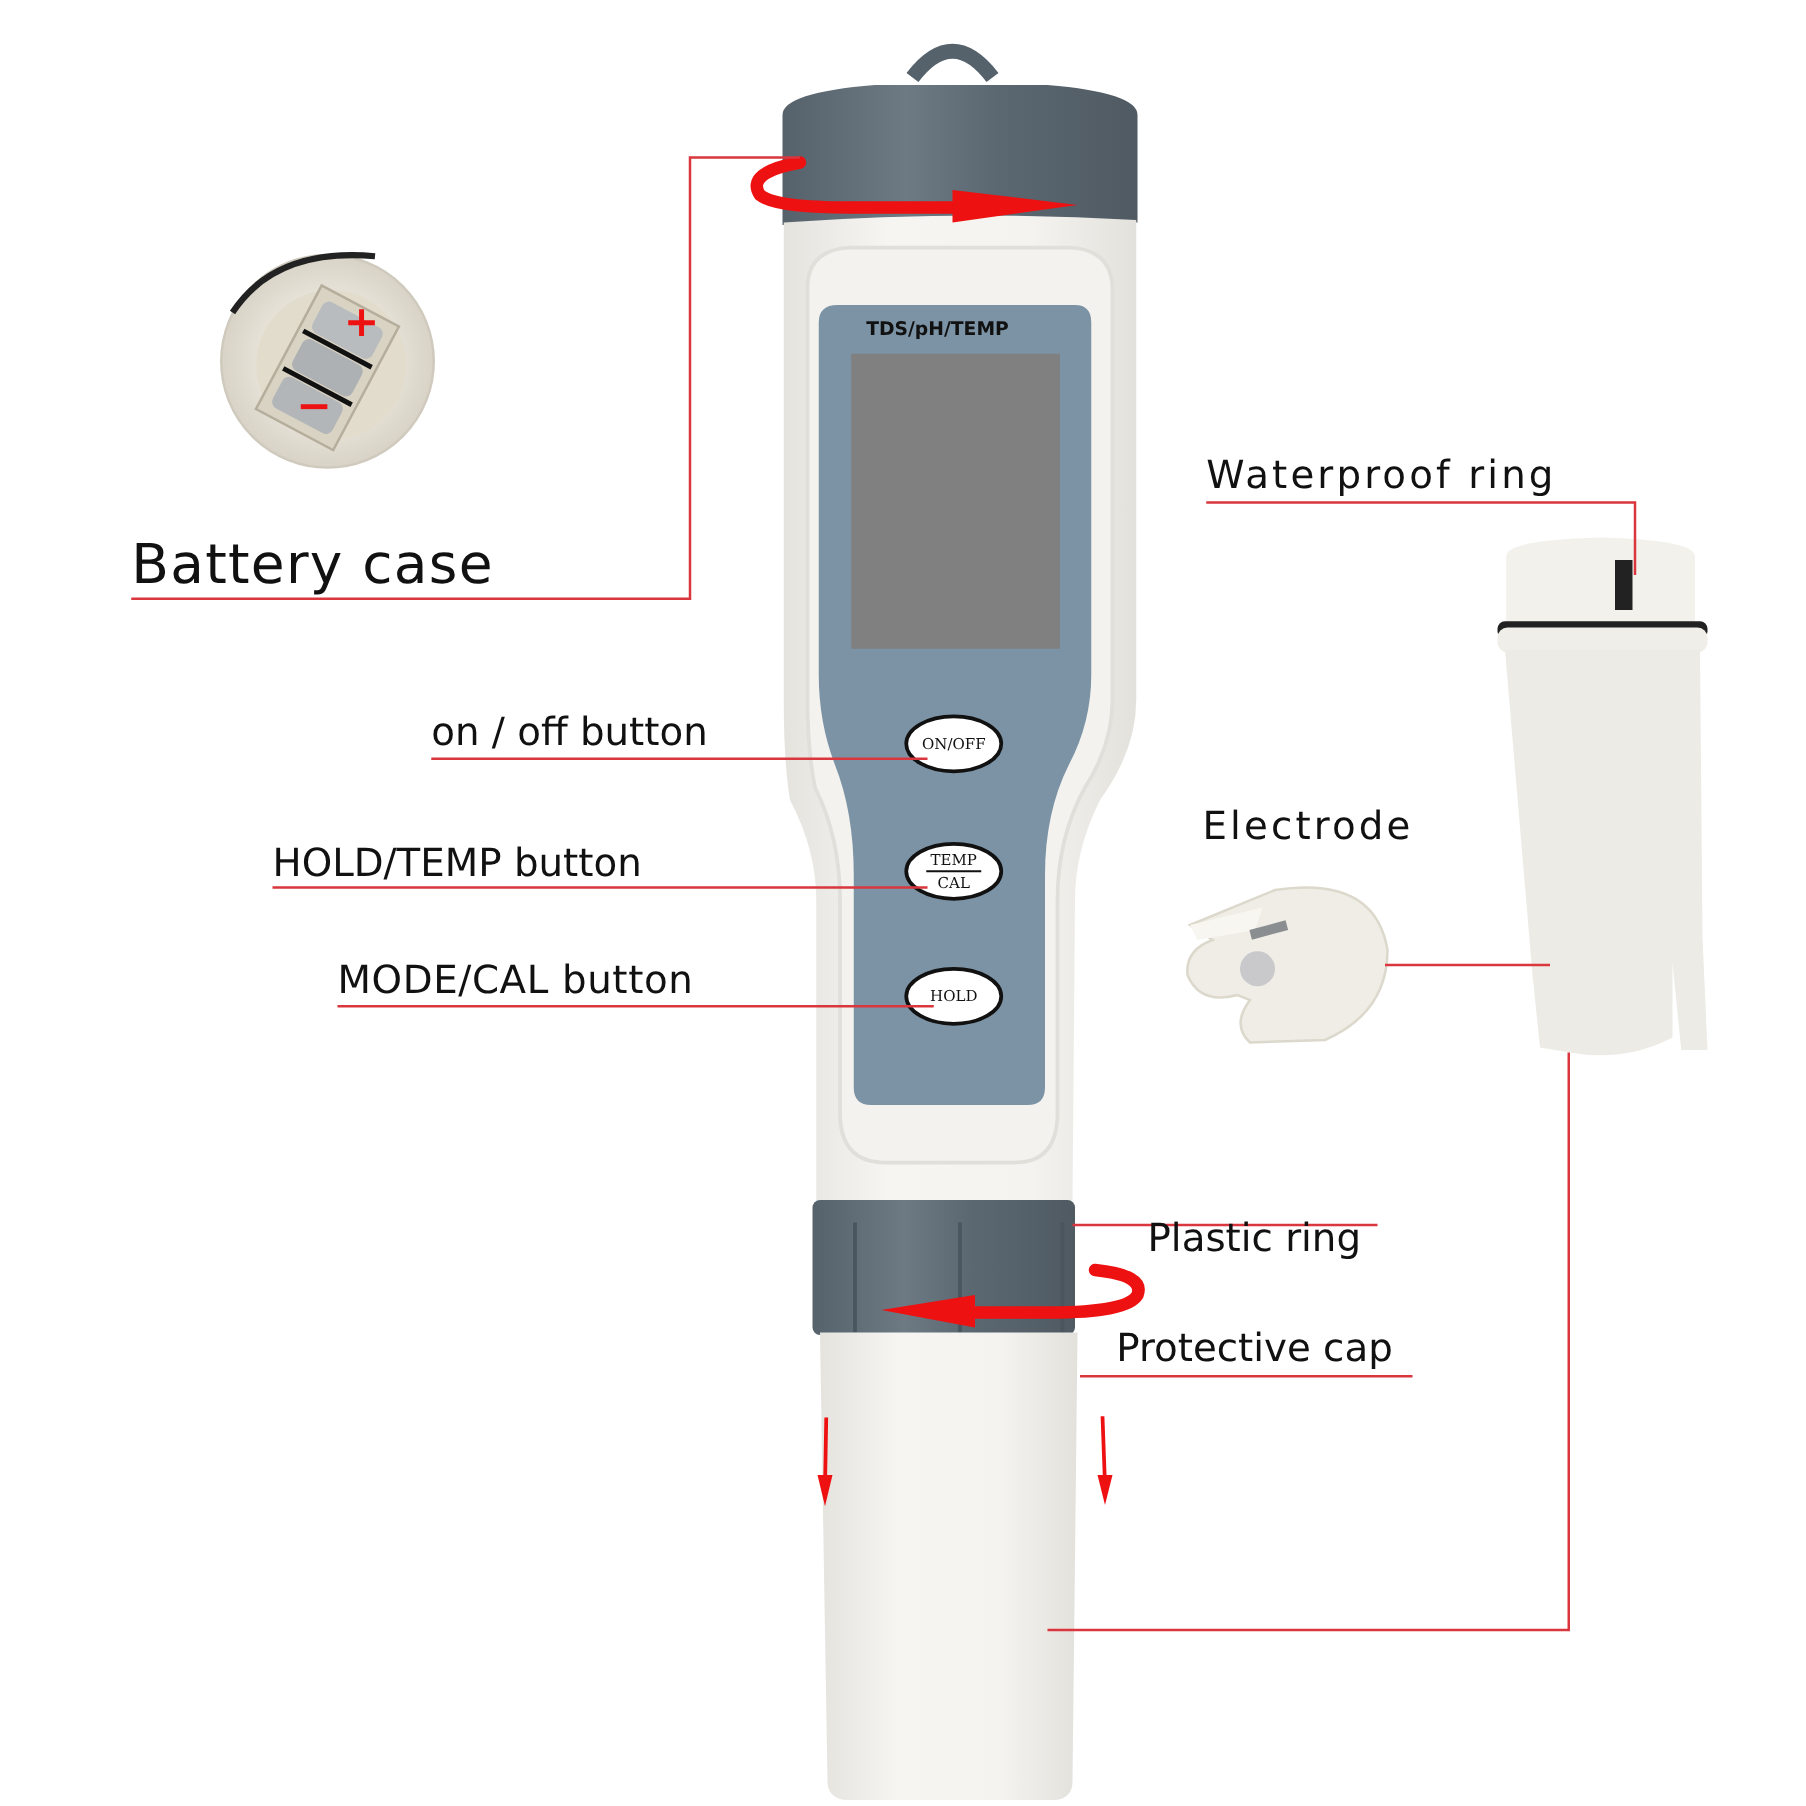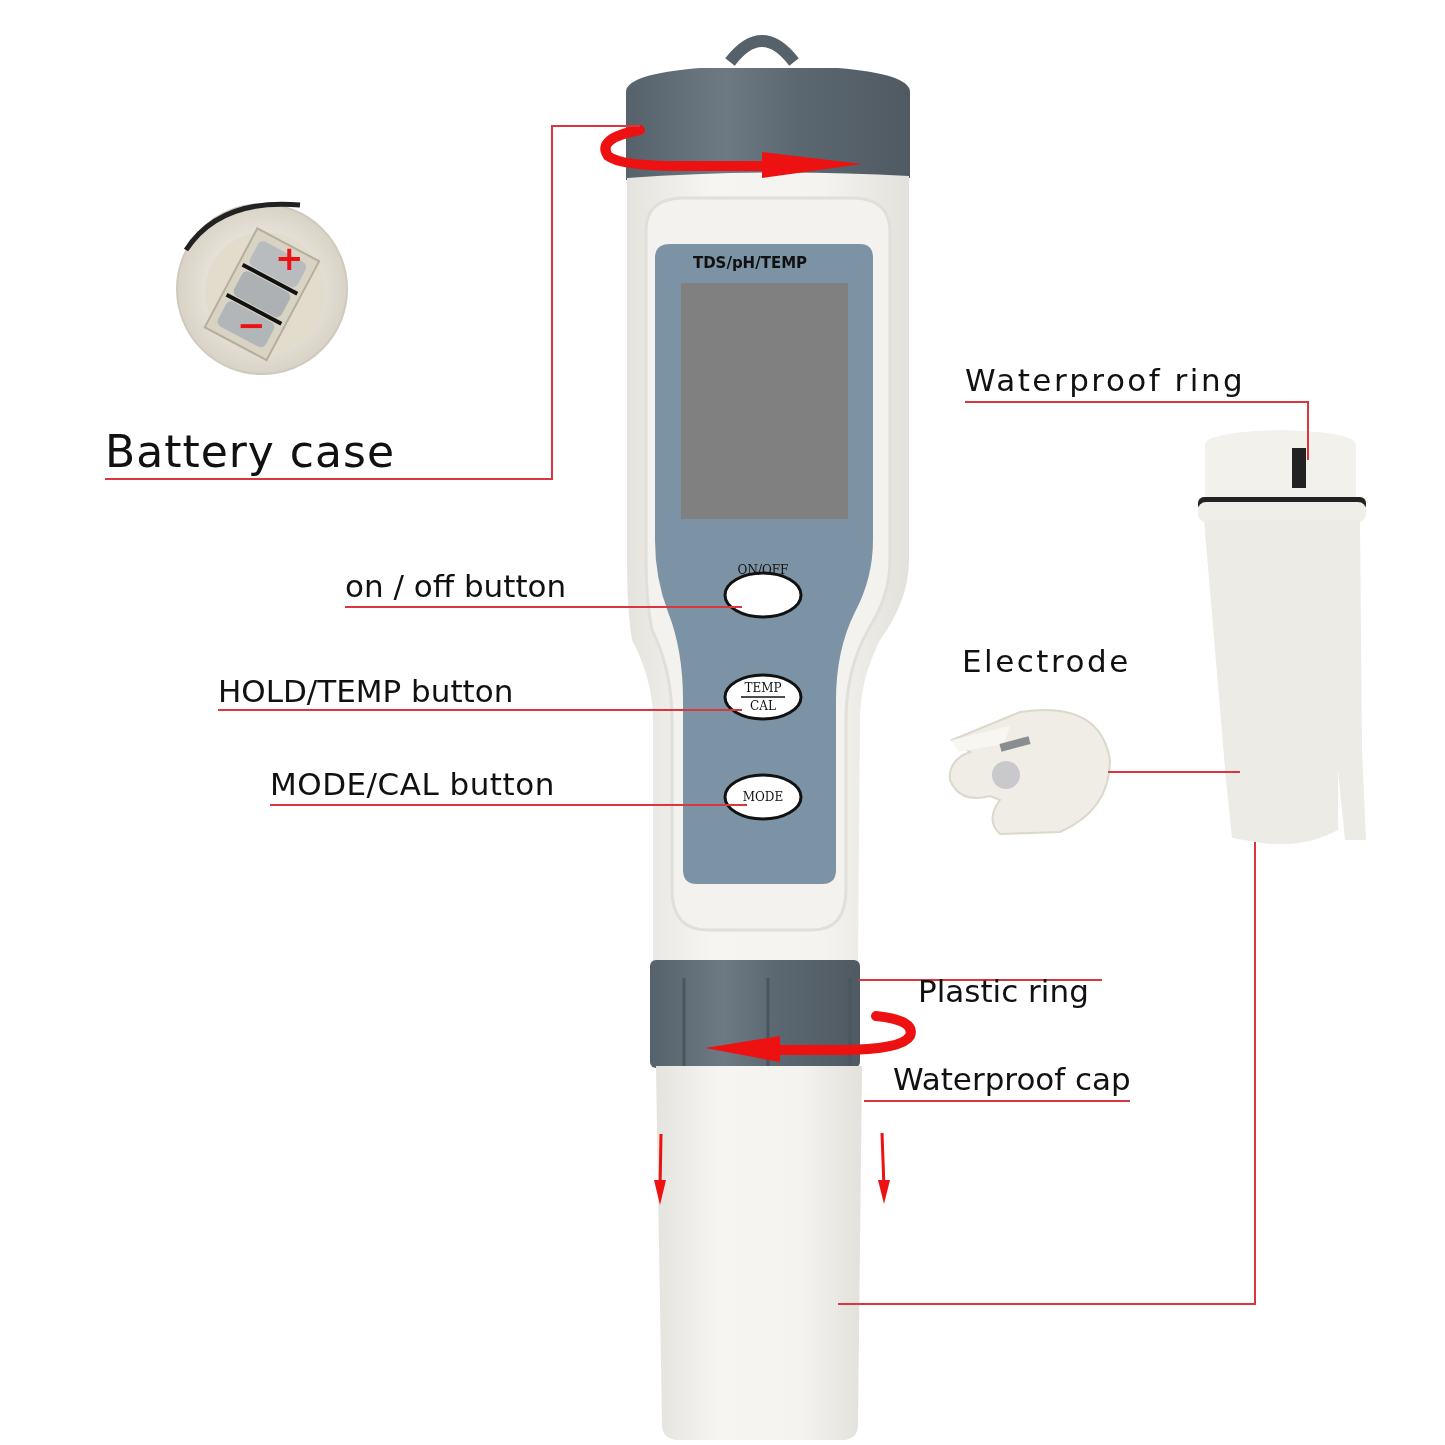--- a/index.html
+++ b/index.html
@@ -136,25 +136,25 @@
     <line x1="864" y1="1101" x2="1130" y2="1101"></line>
 
     <polyline points="838,1304 1255,1304 1255,842"></polyline>
   </g>
 </svg>
 
 <div class="abs" style="left:275px; top:241px; font-size:34px; font-weight:bold; color:#ee1111; line-height:1;">+</div>
 <div class="abs" style="left:237px; top:308px; font-size:34px; font-weight:bold; color:#ee1111; line-height:1;">−</div>
 
 <div class="panel-title">TDS/pH/TEMP</div>
-<div class="btn-text" style="left:725px; top:564px; width:76px;">ON/OFF</div>
+<div class="btn-text" style="left:725px; top:589px; width:76px;">ON/OFF</div>
 <div class="btn-text" style="left:725px; top:682px; width:76px;">TEMP</div>
 <div class="btn-text" style="left:725px; top:700px; width:76px;">CAL</div>
-<div class="btn-text" style="left:725px; top:791px; width:76px;">MODE</div>
+<div class="btn-text" style="left:725px; top:791px; width:76px;">HOLD</div>
 
 <div class="label lbl-battery">Battery case</div>
 <div class="label lbl-onoff">on / off button</div>
 <div class="label lbl-hold">HOLD/TEMP button</div>
 <div class="label lbl-mode">MODE/CAL button</div>
 <div class="label lbl-water">Waterproof ring</div>
 <div class="label lbl-electrode">Electrode</div>
 <div class="label lbl-plastic">Plastic ring</div>
-<div class="label lbl-protective">Waterproof cap</div>
+<div class="label lbl-protective">Protective cap</div>
 
 </body></html>

